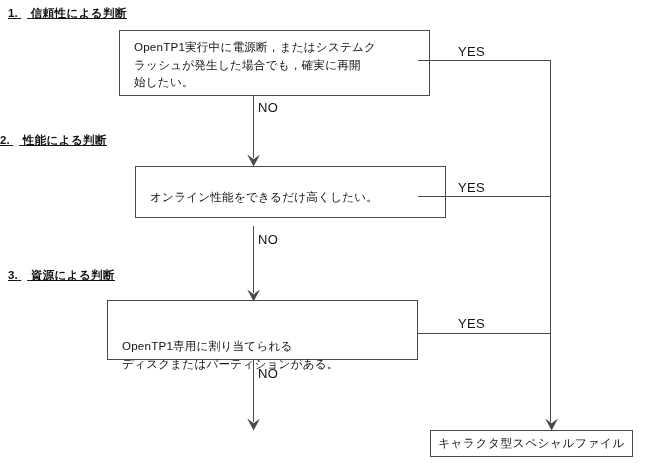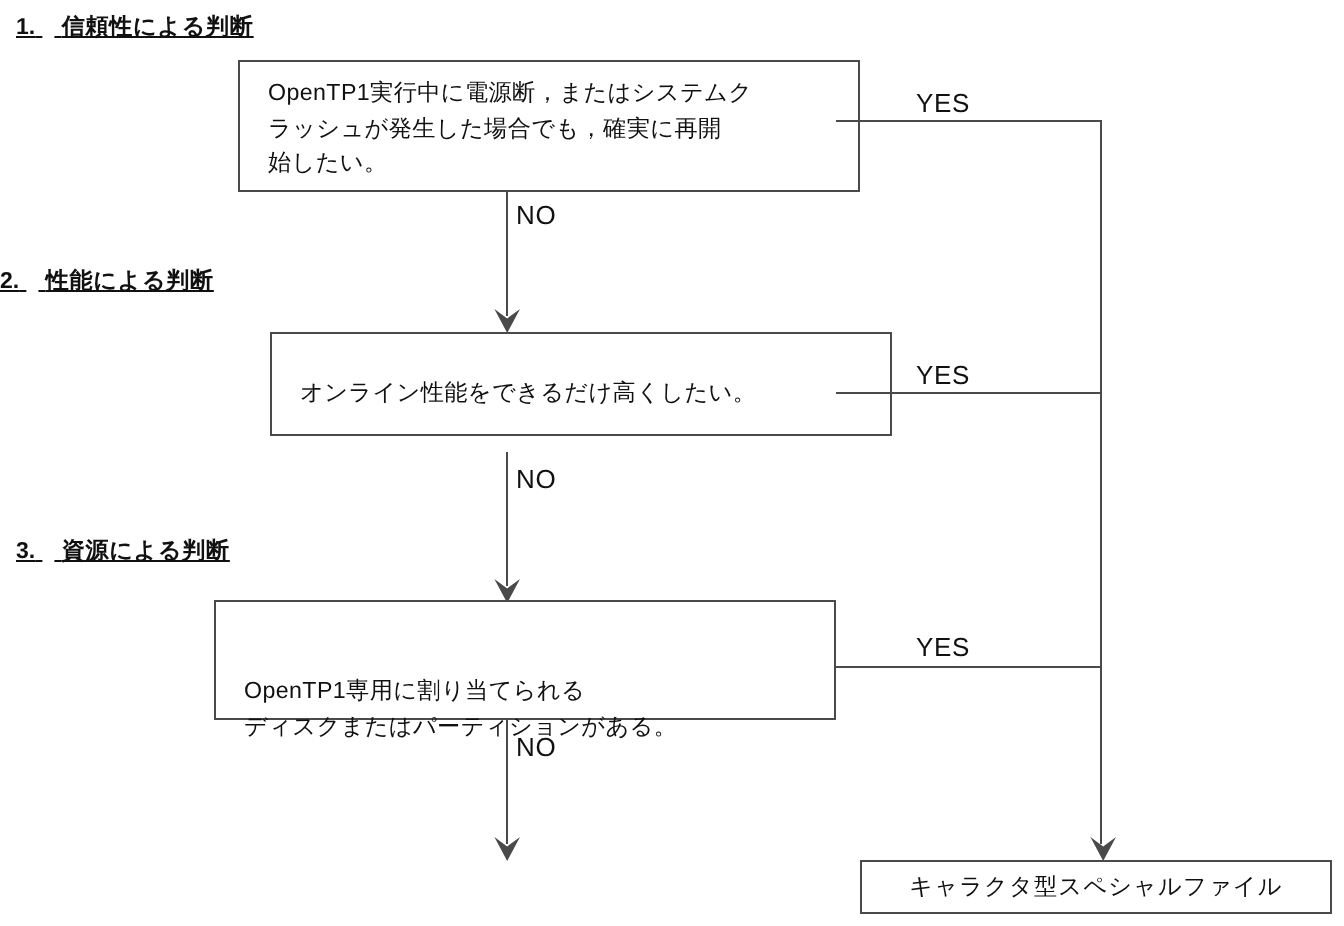--- a/index.html
+++ b/index.html
@@ -157,17 +157,17 @@
   <div class="lbl" style="left:258px; top:366px;">NO</div>
 
   <div class="vline" style="left:550px; top:60px; height:362px;"></div>
   <div class="arrowhead" style="left:544px; top:417px;">
     <svg width="15" height="14" viewBox="0 0 15 14">
       <path d="M7.6 13.5 L1.2 1.5 L7.6 6.2 L14 1.5 Z" fill="#4a4a4a"></path>
     </svg>
   </div>
 
 
-  <div class="tbox" style="left:430px; top:430px; width:236px; height:27px;">
+  <div class="tbox" style="left:430px; top:430px; width:203px; height:27px;">
     <span class="txt">キャラクタ型スペシャルファイル</span>
   </div>
 
 </div>
 
 </body></html>

